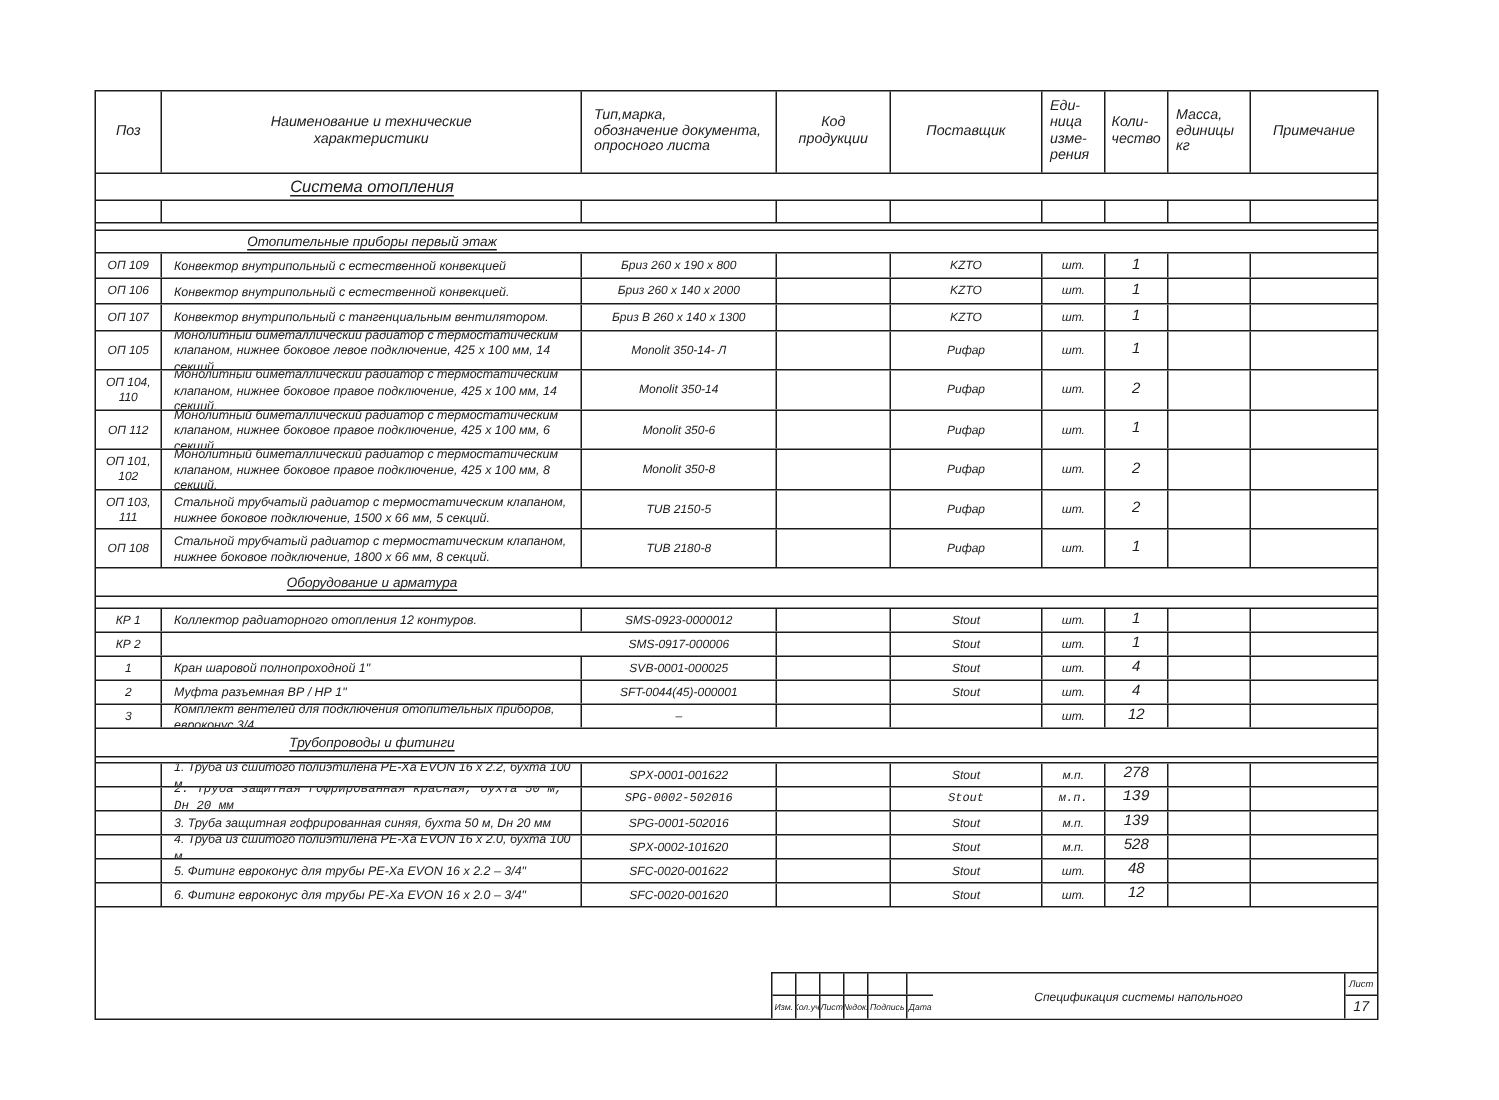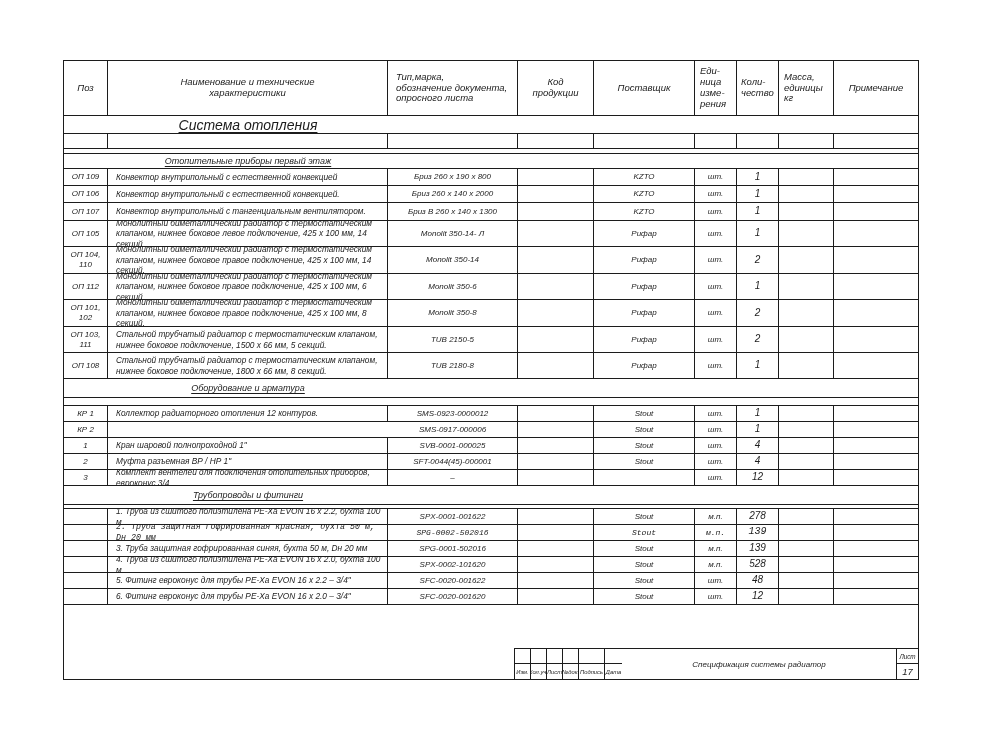--- a/index.html
+++ b/index.html
@@ -43,21 +43,21 @@
   .c.name { justify-content: flex-start; text-align: left; padding: 1px 4px 1px 8px; font-size: 8.3px; }
   .c.pos { font-size: 8px; padding: 0 2px; }
   .c.qty { font-size: 10px; }
   .sec { display: flex; align-items: center; }
   .sec .sec-inner {
     width: 368px; text-align: center;
     font-size: 9px;
     text-decoration: underline;
     text-underline-offset: 2px;
   }
-  .sec.group .sec-inner { font-size: 14px; }
+  .sec.group .sec-inner { font-size: 11px; }
   .tblock {
     position: absolute;
     right: 0; bottom: 0;
     width: 404px; height: 31px;
     border-left: 1.2px solid #1c1c1c;
     border-top: 1.2px solid #1c1c1c;
     display: flex;
     background: #fff;
   }
   .tb-left { width: 107px; display: flex; flex-direction: column; flex: none; }
@@ -368,20 +368,20 @@
       </div>
       <div class="tb-rowb">
         <div class="tb-cell" style="width:16px">Изм.</div>
         <div class="tb-cell" style="width:16px">Кол.уч.</div>
         <div class="tb-cell" style="width:16px">Лист</div>
         <div class="tb-cell" style="width:16px">№док.</div>
         <div class="tb-cell" style="width:26px">Подпись</div>
         <div class="tb-cell" style="width:17px;border-right:none">Дата</div>
       </div>
     </div>
-    <div class="tb-title">Спецификация системы радиатор</div>
+    <div class="tb-title">Спецификация системы напольного</div>
     <div class="tb-sheet">
       <div class="lbl">Лист</div>
       <div class="num">17</div>
     </div>
   </div>
 
 </div>
 
 </body></html>

